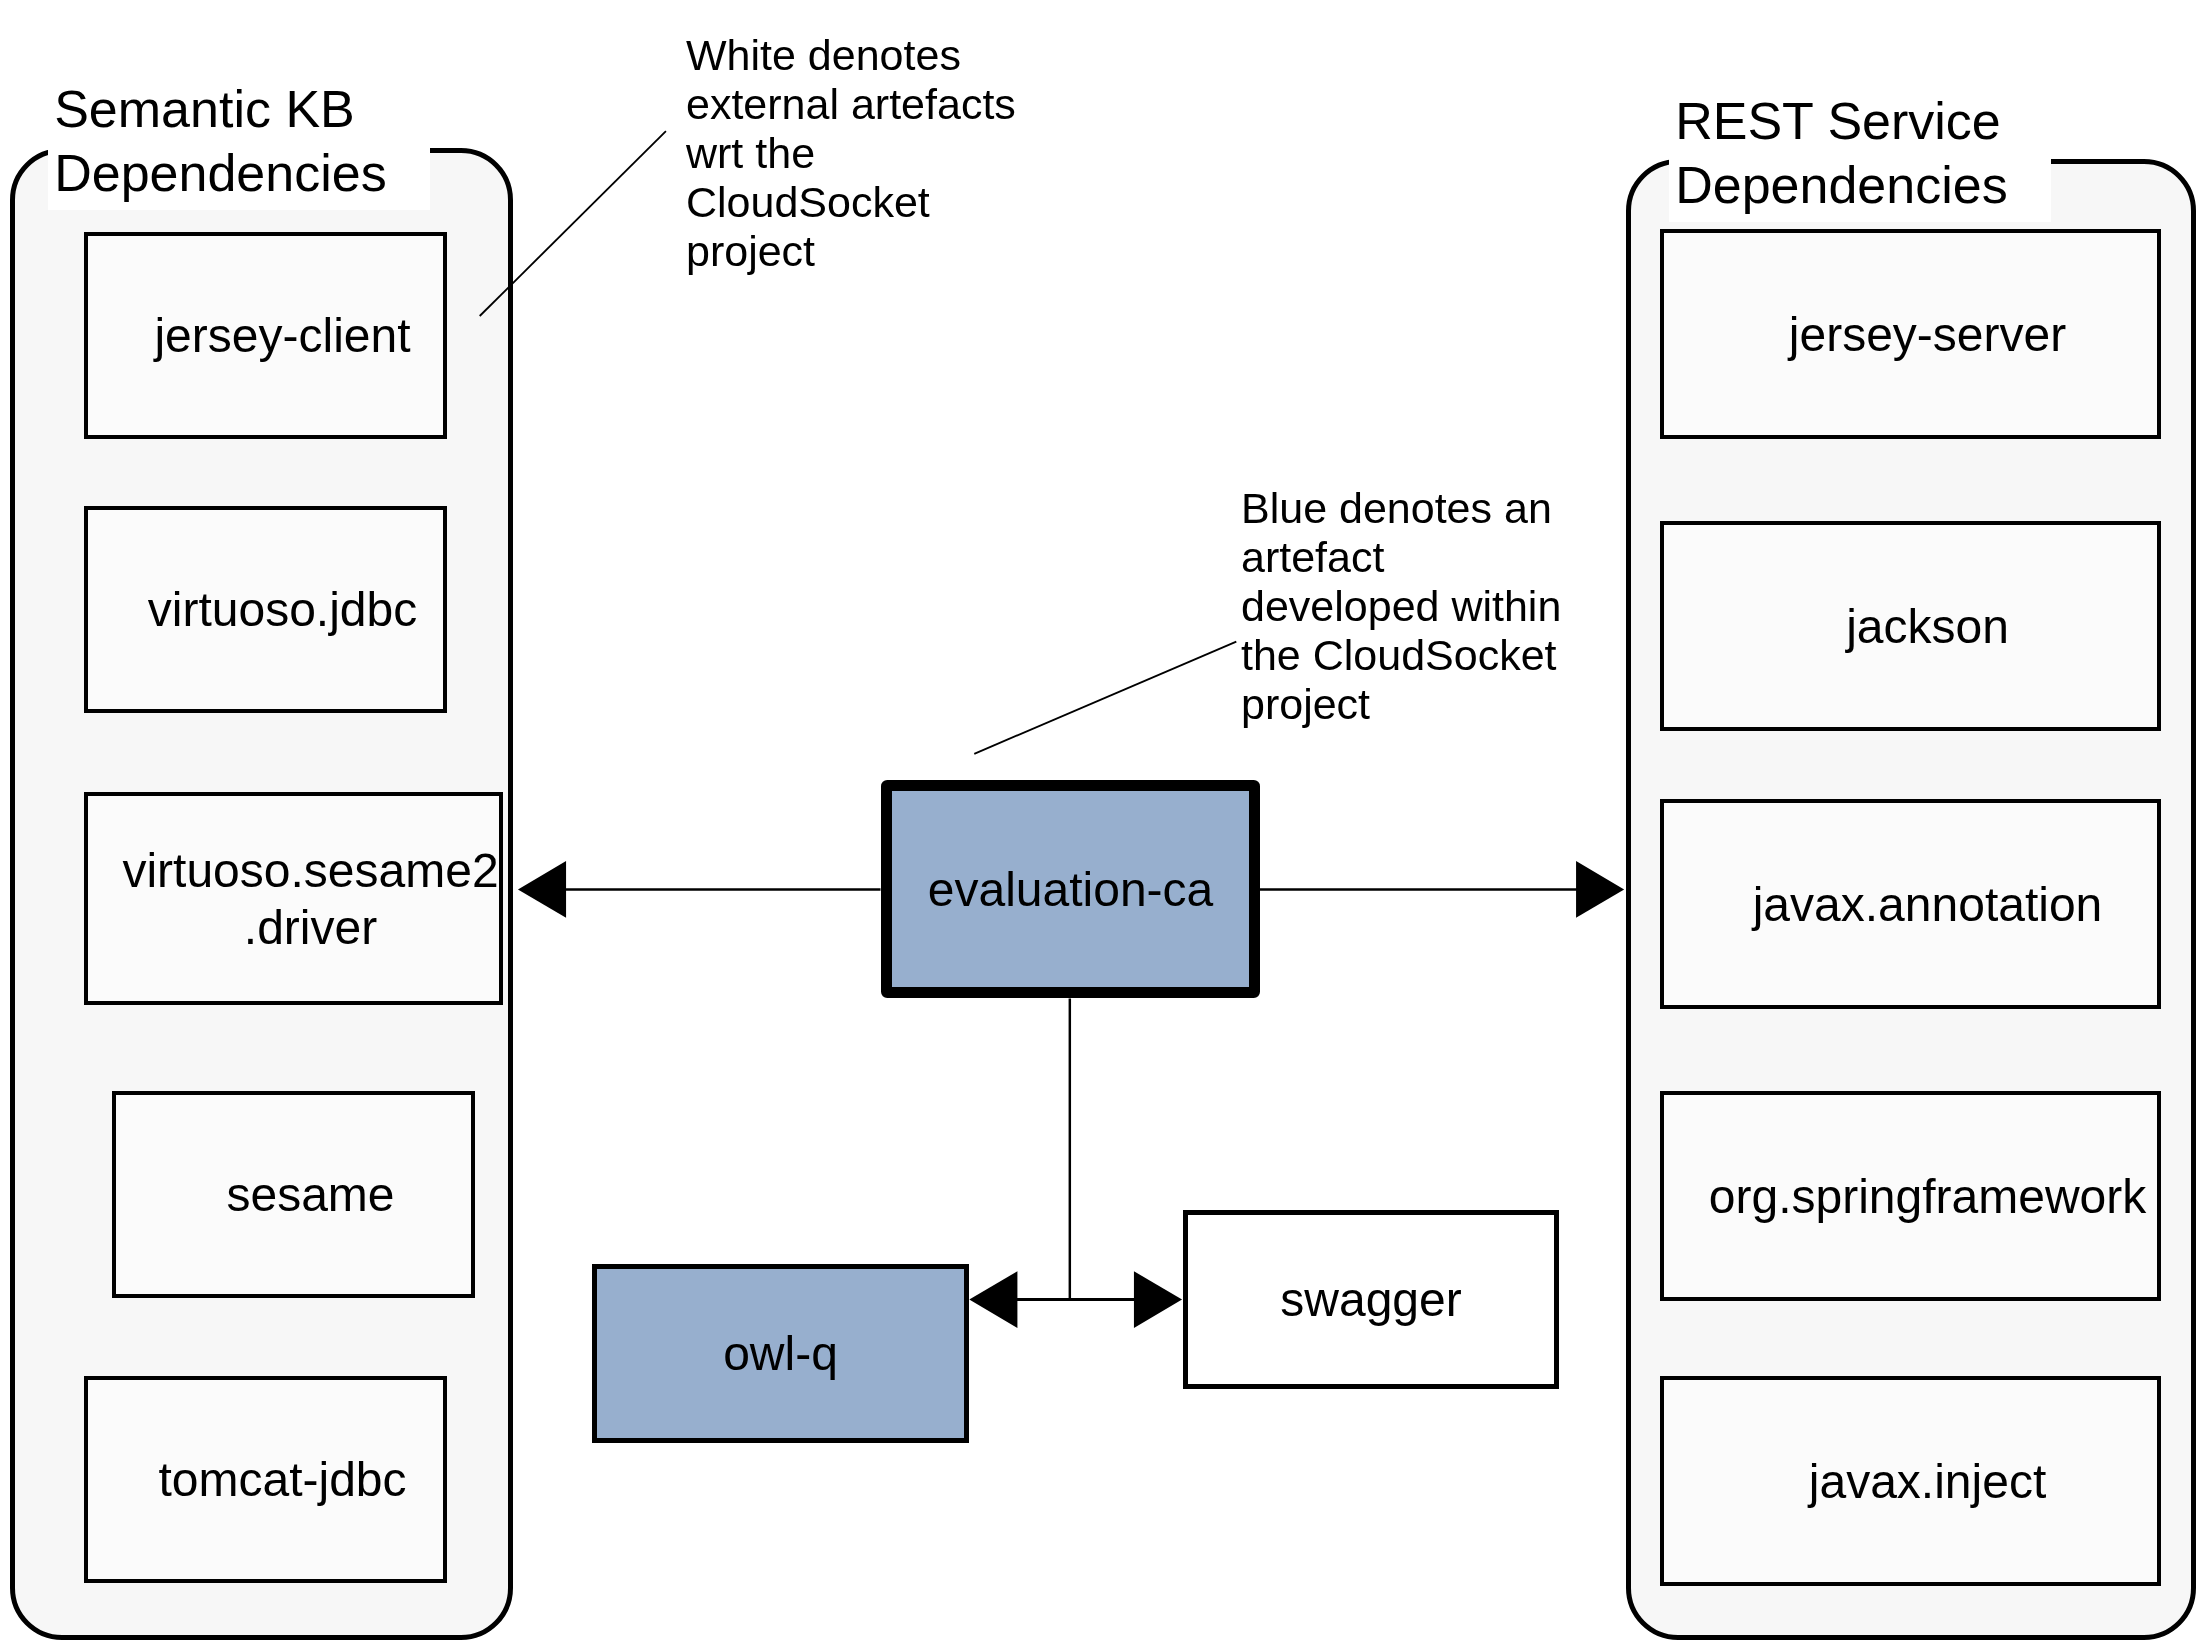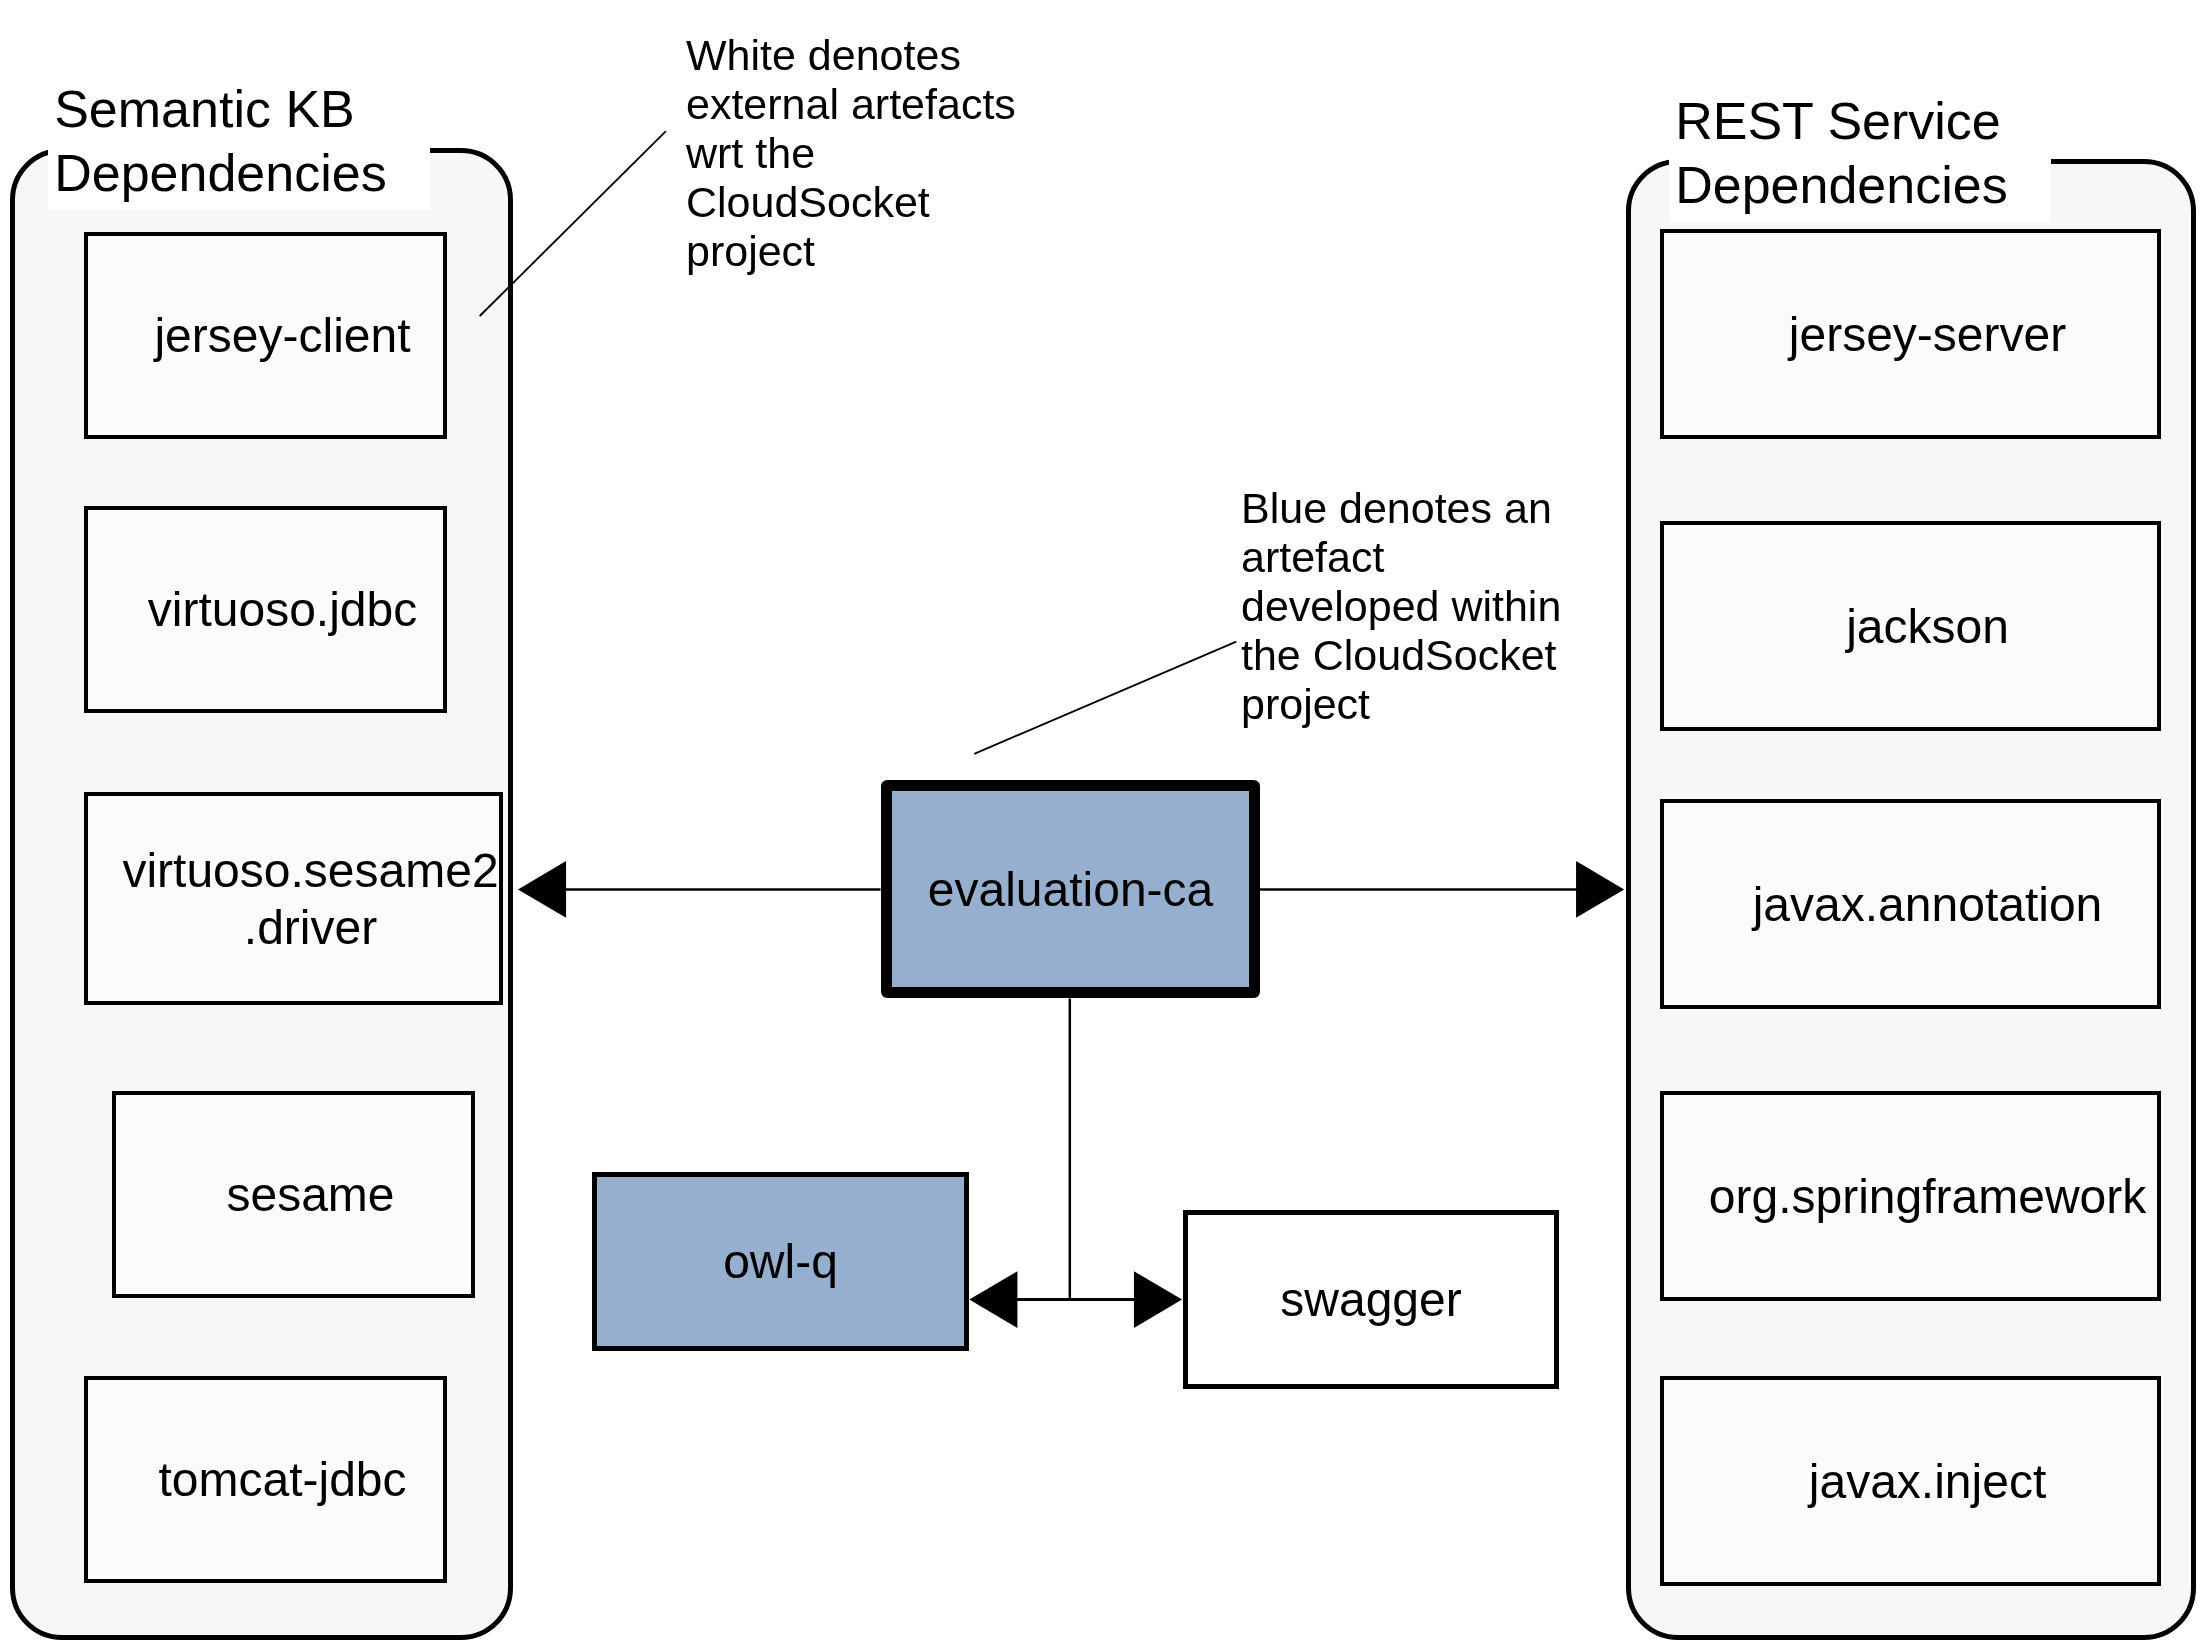--- a/index.html
+++ b/index.html
@@ -69,21 +69,21 @@
     font-size: 48px;
     z-index: 2;
   }
   .node-main {
     left: 881px; top: 780px; width: 379px; height: 218px;
     background: var(--blue-fill, #97afce);
     border: 11px solid #000;
     border-radius: 6.2px;
   }
   .node-owlq {
-    left: 592px; top: 1172px; width: 377px; height: 179px;
+    left: 592px; top: 1264px; width: 377px; height: 179px;
     background: var(--blue-fill, #97afce);
     border: 5.6px solid #000;
   }
   .node-swagger {
     left: 1183px; top: 1210px; width: 376px; height: 179px;
     background: var(--white-fill, #ffffff);
     border: 5.6px solid #000;
   }
 
   

